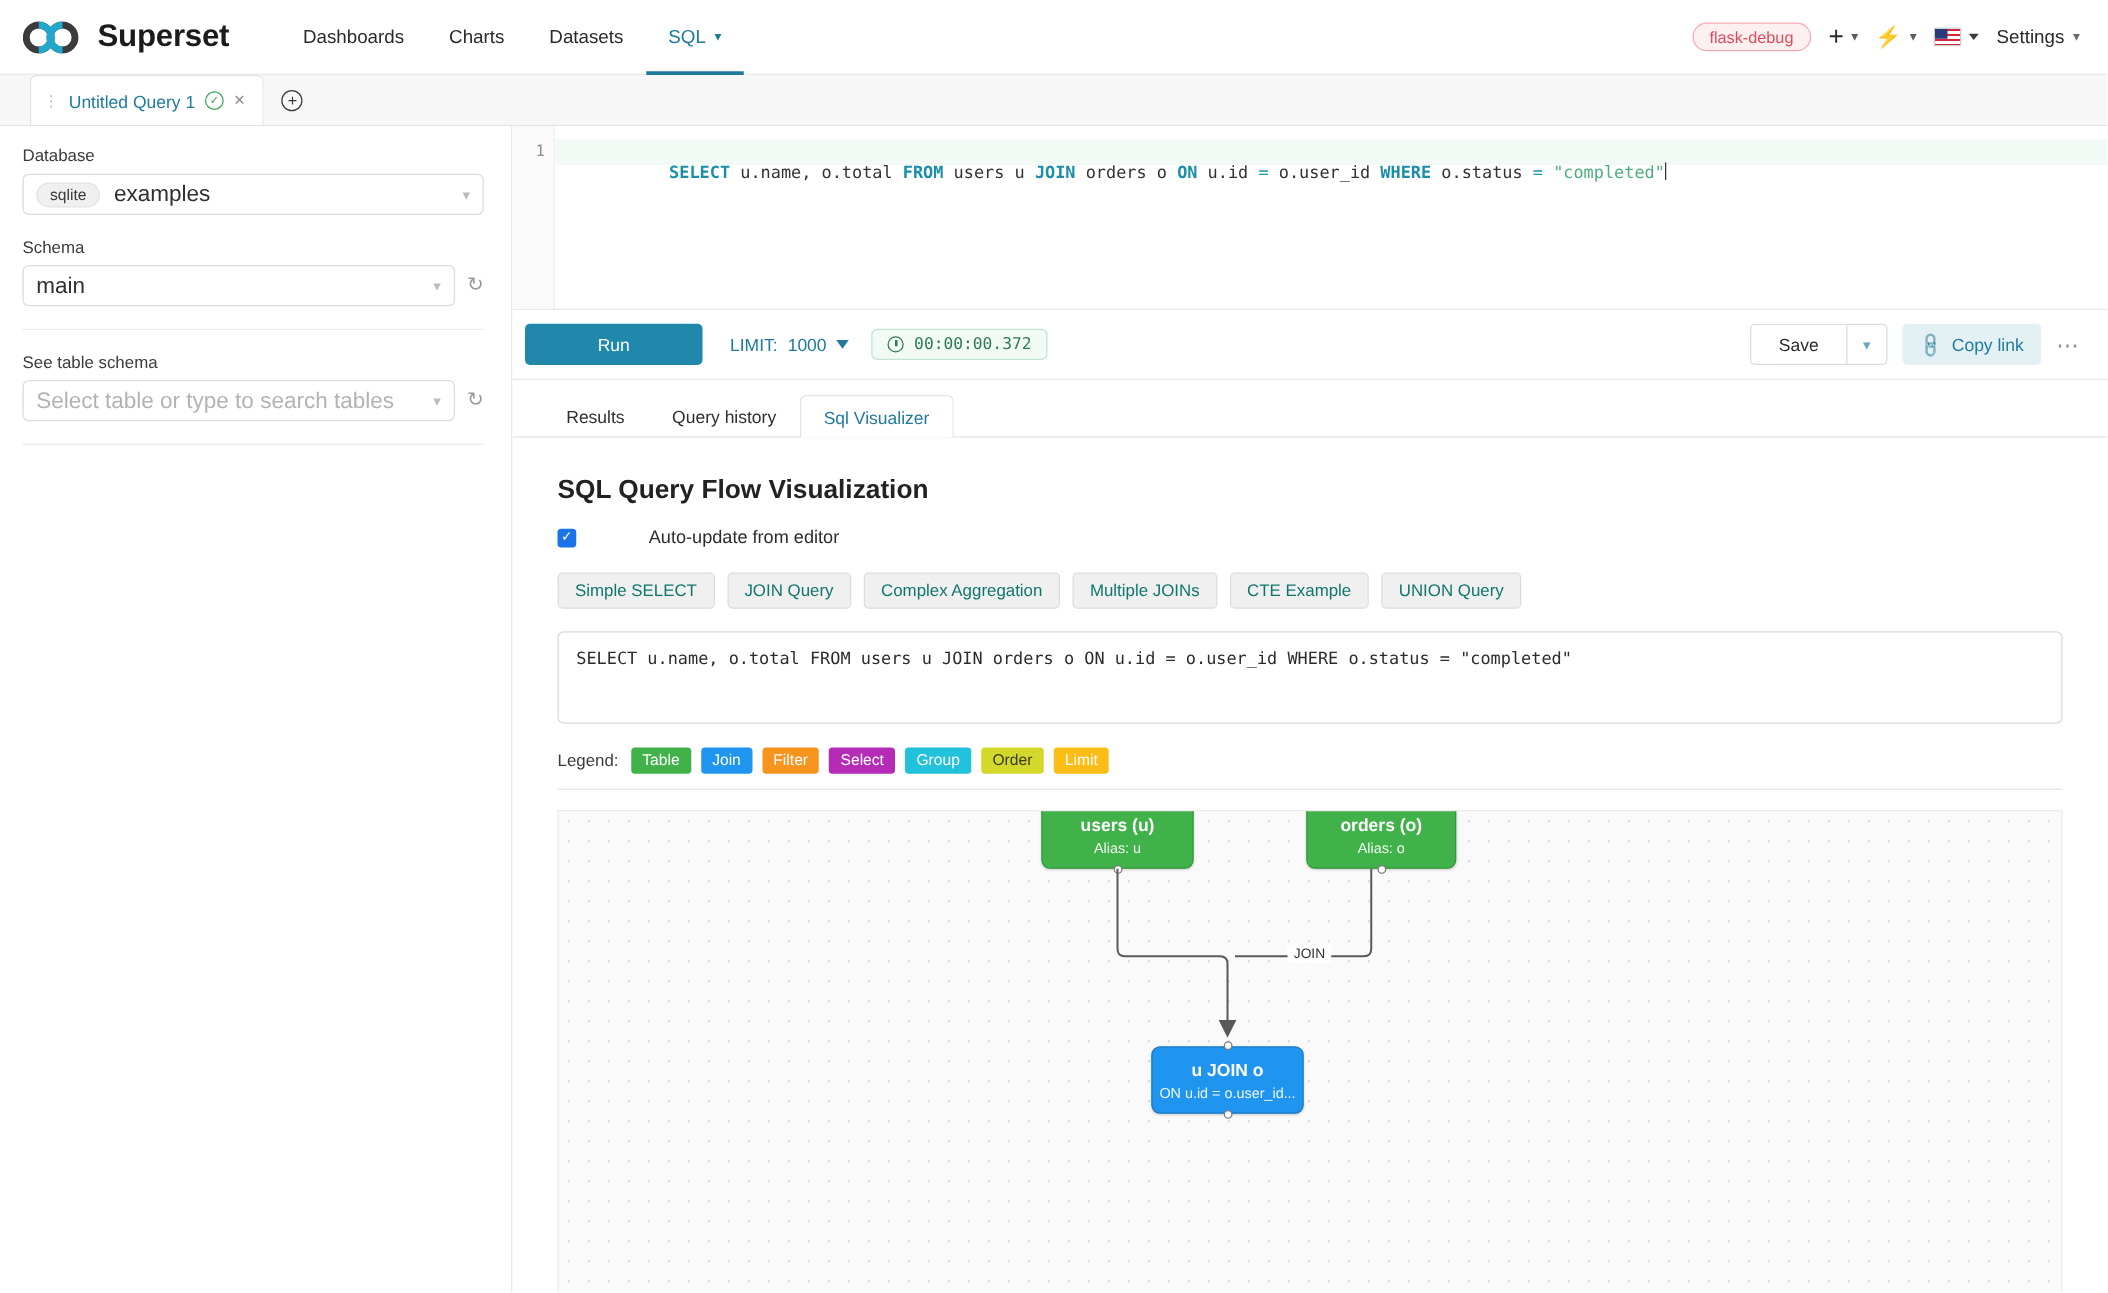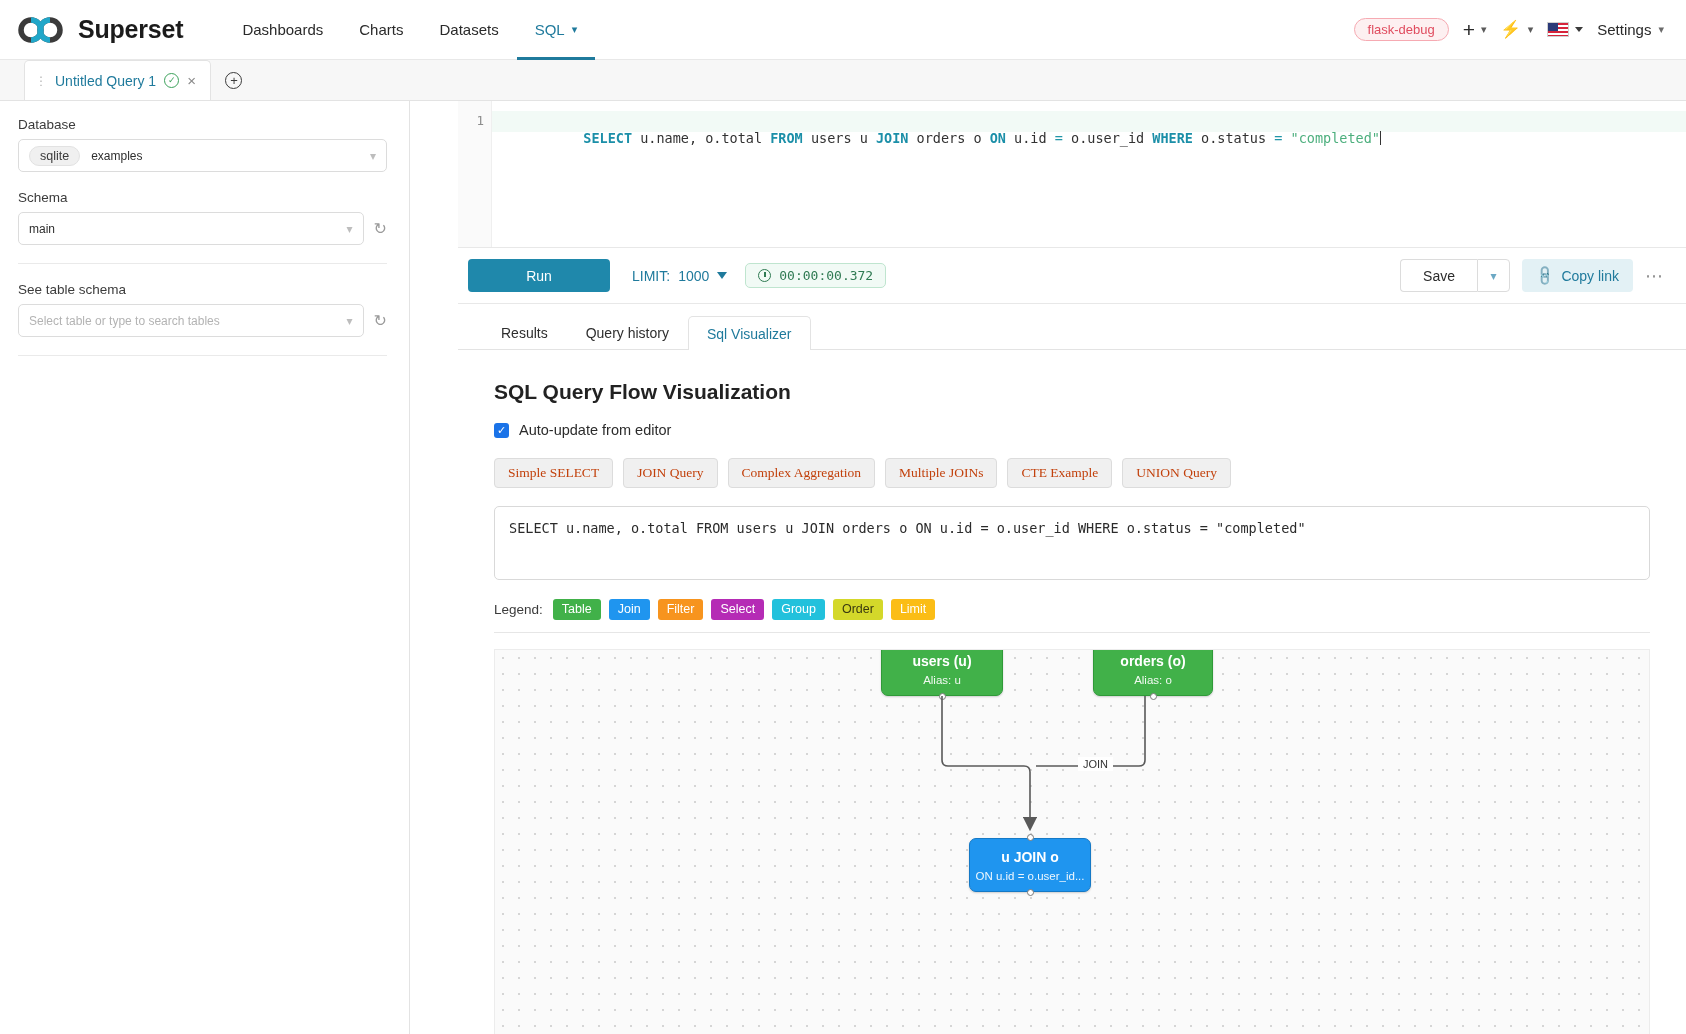--- a/index.html
+++ b/index.html
@@ -72,38 +72,38 @@
   .add-tab {
     width: 46px; height: 40px; display:flex; align-items:center; justify-content:center;
     cursor:pointer;
   }
   .plus-circle {
     width:17px;height:17px;border:1.4px solid #3b3b3b;border-radius:50%;
     display:flex;align-items:center;justify-content:center;font-size:13px;line-height:1;color:#3b3b3b;
   }
 
   
-  .main { display:flex; height: calc(1034px - 60px - 41px); gap: 48px; }
+  .main { display:flex; height: calc(1034px - 60px - 41px); }
 
   .left-panel {
     width: 410px; border-right: 1px solid #e3e3e3; padding: 16px 22px 0 18px;
     background:#fff; flex: none;
   }
   .field-label { font-size: 13.5px; color:#3b3b3b; margin-bottom: 7px; }
   .field-row { display:flex; align-items:center; gap: 10px; margin-bottom: 18px; }
   .select-box {
     flex:1; height: 33px; border:1px solid #dcdcdc; border-radius: 5px;
     display:flex; align-items:center; padding: 0 10px; background:#fff;
     cursor:pointer; min-width:0;
   }
   .db-chip {
     background:#f0f0f0; border:1px solid #e2e2e2; border-radius: 12px;
     font-size: 12.5px; color:#3b3b3b; padding: 2px 10px; margin-right: 11px;
   }
-  .select-value { font-size: 12px; color:#2f2f2f; white-space:nowrap; overflow:hidden; text-overflow:ellipsis;text-align:right; }
+  .select-value { font-size: 18px; color:#2f2f2f; white-space:nowrap; overflow:hidden; text-overflow:ellipsis;text-align:right; }
   .select-value.placeholder { color:#b3b3b3; }
   .select-caret { margin-left:auto; color:#bdbdbd; font-size: 12px; padding-left:8px; }
   .refresh-icon { color:#9a9a9a; font-size: 16px; cursor:pointer; line-height:1; }
   .divider { border-top:1px solid #eaeaea; margin: 4px 0 18px 0; }
 
   .right-panel { flex:1; display:flex; flex-direction:column; min-width:0; background:#fff; }
 
   
   .editor-wrap { height: 147px; border-bottom: 1px solid #e8e8e8; background:#fff; display:flex; }
   .gutter {
@@ -170,27 +170,27 @@
   }
   .rtab.active { color:#1f7a9c; background:#fff; border-color:#e3e3e3; margin-bottom:-1px; }
 
   .viz-pane { flex:1; padding: 22px 36px 0 36px; overflow:hidden; }
   .viz-title { font-size: 21px; font-weight: bold; color:#222; margin: 8px 0 18px 0; }
   .auto-row { display:flex; align-items:center; gap:10px; margin-bottom: 20px; }
   .cbx {
     width:15px;height:15px;border-radius:3px;background:#1a73e8;
     display:flex;align-items:center;justify-content:center;color:#fff;font-size:11px;line-height:1;cursor:pointer;
   }
-  .auto-label { font-size: 14.5px; color:#2b2b2b; }
+  .auto-label { font-size: 14.5px; color:#2b2b2b;margin-left:48px; }
   .sample-label { font-size: 14px; color:#2b2b2b; margin-bottom: 10px; }
   .sample-row { display:flex; gap: 10px; margin-bottom: 18px; flex-wrap:wrap; }
   .sample-btn {
     background:#f0f0f0; border:1px solid #dcdcdc; border-radius:4px;
-    padding: 6px 13px; font-size: 13.5px; color:#c2410c; cursor:pointer;
-    font-family:Liberation Serif, serif;
+    padding: 6px 13px; font-size: 13.5px; color:#0f766e; cursor:pointer;
+    font-family:Liberation Sans, sans-serif;
   }
   .sql-textarea {
     width: 100%; height: 74px; border:1px solid #d9d9d9; border-radius:5px;
     padding: 12px 14px; font-family:"DejaVu Sans Mono", monospace; font-size:13.5px;
     color:#2b2b2b; resize:none; outline:none; background:#fff; line-height:1.4;
   }
   .legend-row { display:flex; align-items:center; gap: 8px; margin: 16px 0 12px 0; }
   .legend-label { font-size: 13.5px; color:#3b3b3b; margin-right: 2px; }
   .lg {
     color:#fff; font-size:12.5px; border-radius:3px; padding: 3px 9px; line-height:1.2;

